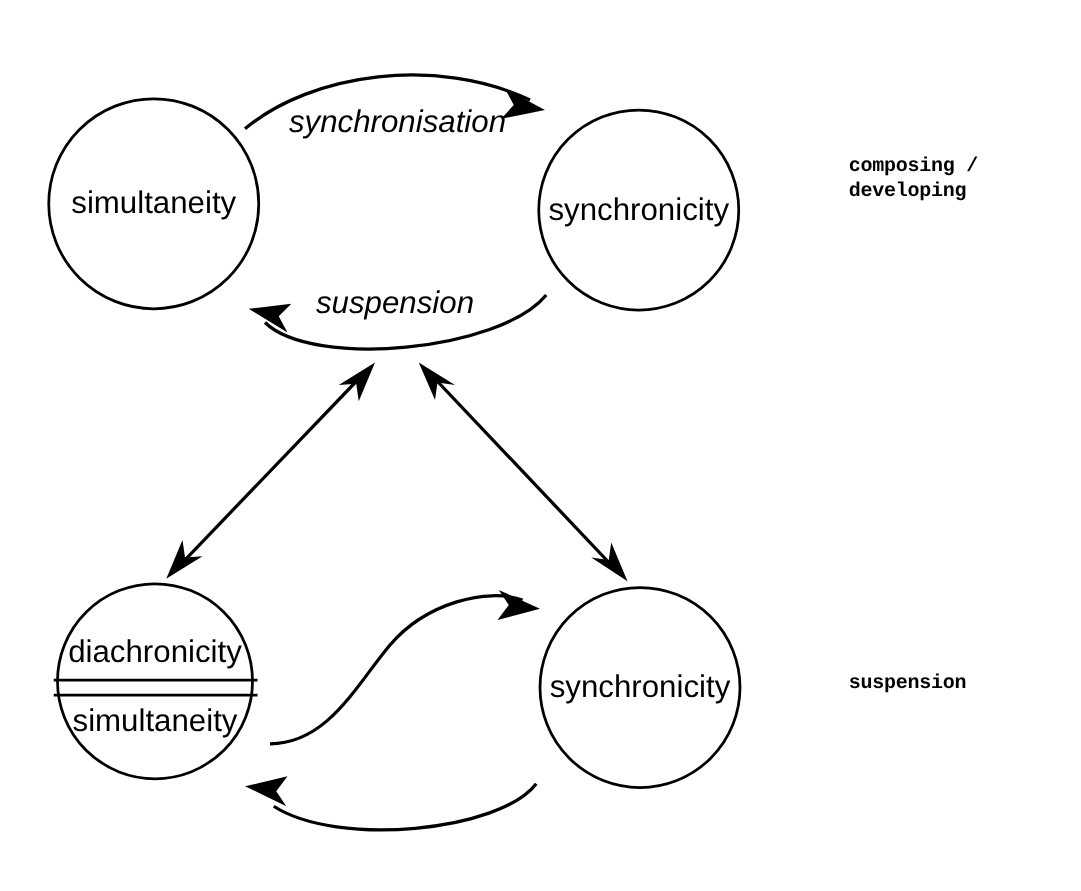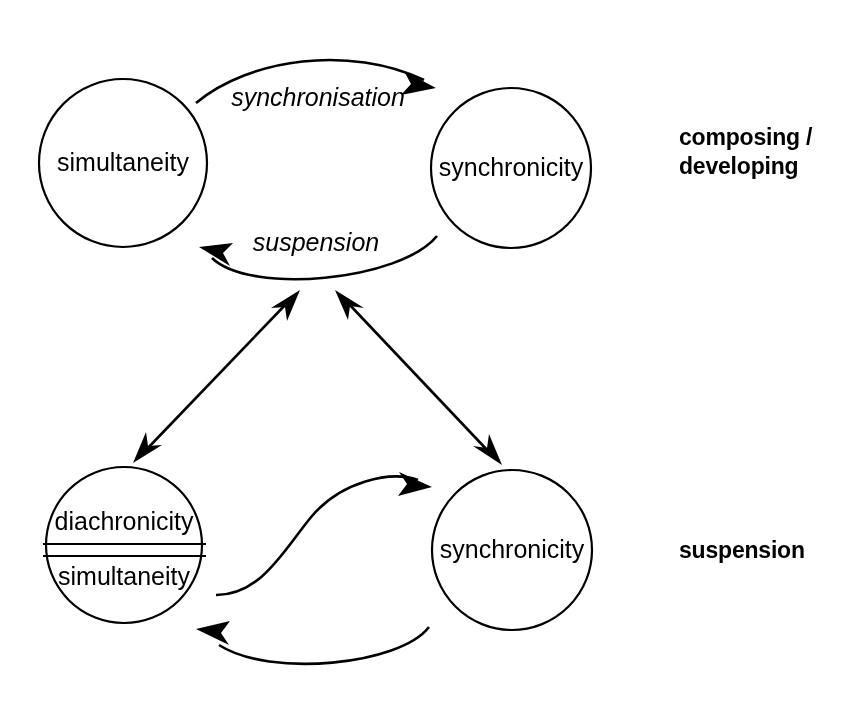--- a/index.html
+++ b/index.html
@@ -58,23 +58,23 @@
   .edge-label {
     font-family: "Liberation Sans", sans-serif;
     font-size: 25px;
     font-style: italic;
     fill: #000000;
     text-anchor: middle;
     dominant-baseline: middle;
   }
   .group-label {
     position: absolute;
-    font-family: Liberation Sans, sans-serif;
+    font-family: Liberation Mono, monospace;
     font-weight: bold;
-    font-size: 23px;
+    font-size: 16px;
     line-height: 1.28;
     color: #000000;
     letter-spacing: -0.2px;
     white-space: pre-line;
   }
   #group-label-composing {
     left: 679px;
     top: 123px;
   }
   #group-label-performing {

